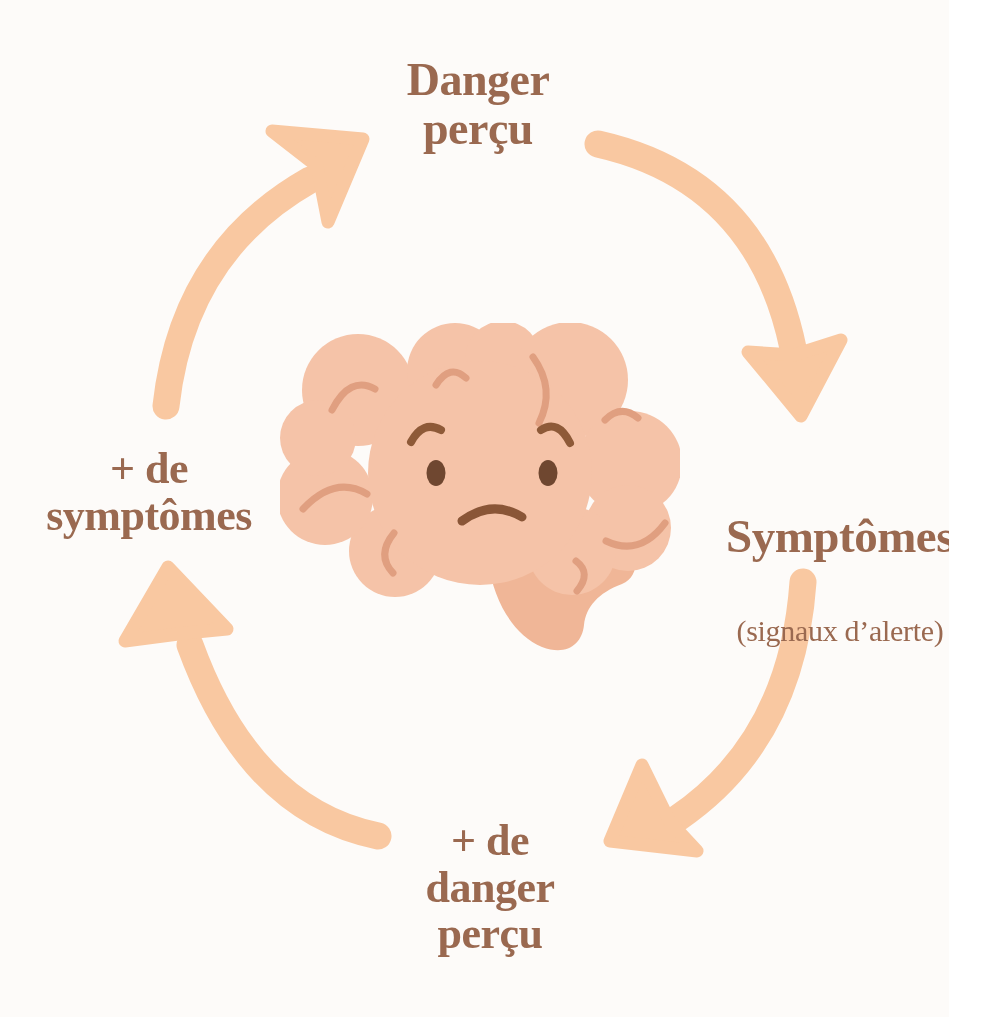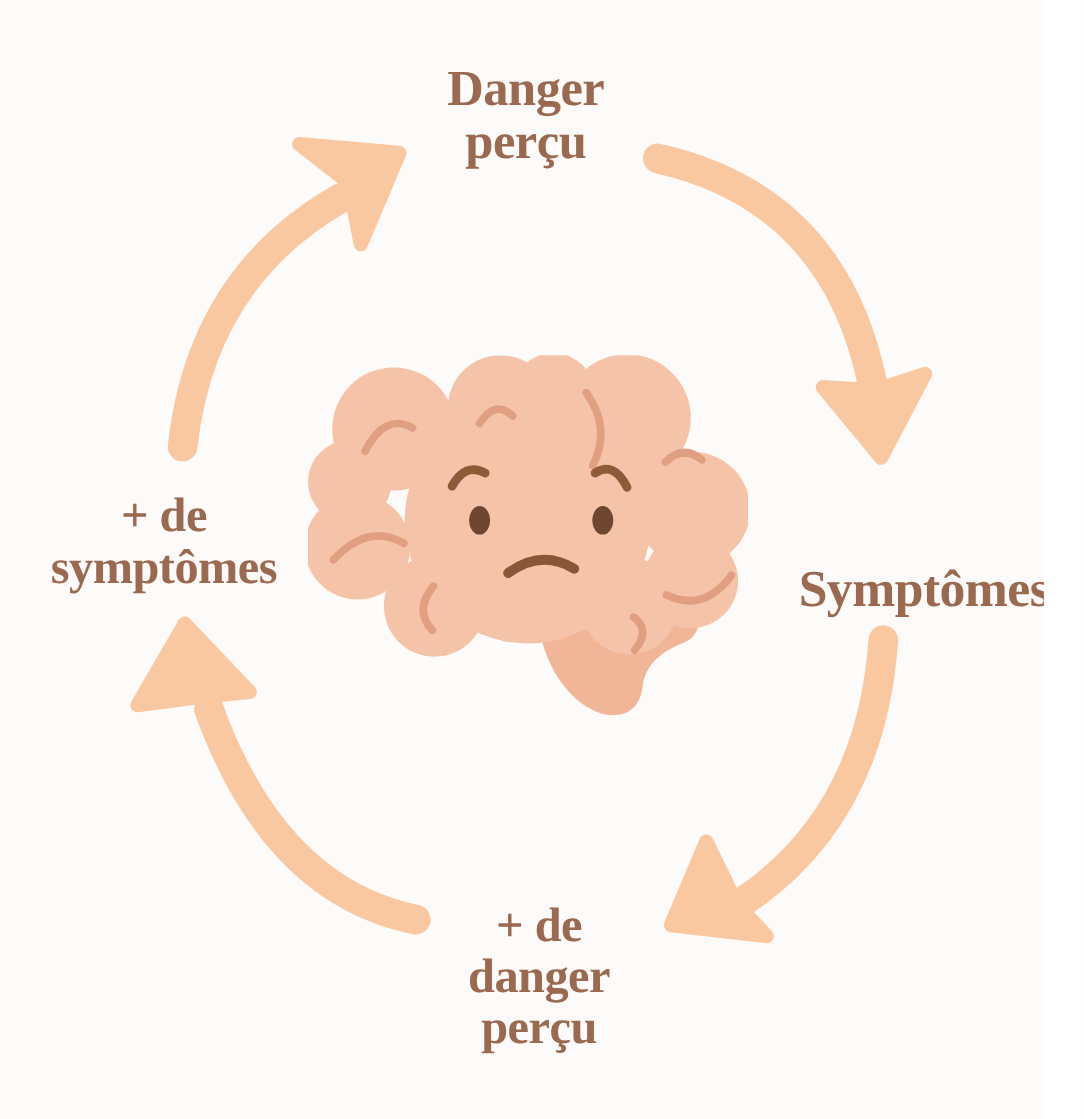--- a/index.html
+++ b/index.html
@@ -135,20 +135,21 @@
       <ellipse class="eye" cx="268" cy="150" rx="9.5" ry="13"></ellipse>
       <path class="mouth" d="M182 198 Q212 176 242 194"></path>
     </g>
   </svg>
 
   <div class="label label-top">Danger
 perçu</div>
 
   <div class="label label-right">
     <div>Symptômes</div>
+    <div class="subtitle">(signaux d’alerte)</div>
   </div>
 
   <div class="label label-bottom">+ de
 danger
 perçu</div>
 
   <div class="label label-left">+ de
 symptômes</div>
 
 </div>

